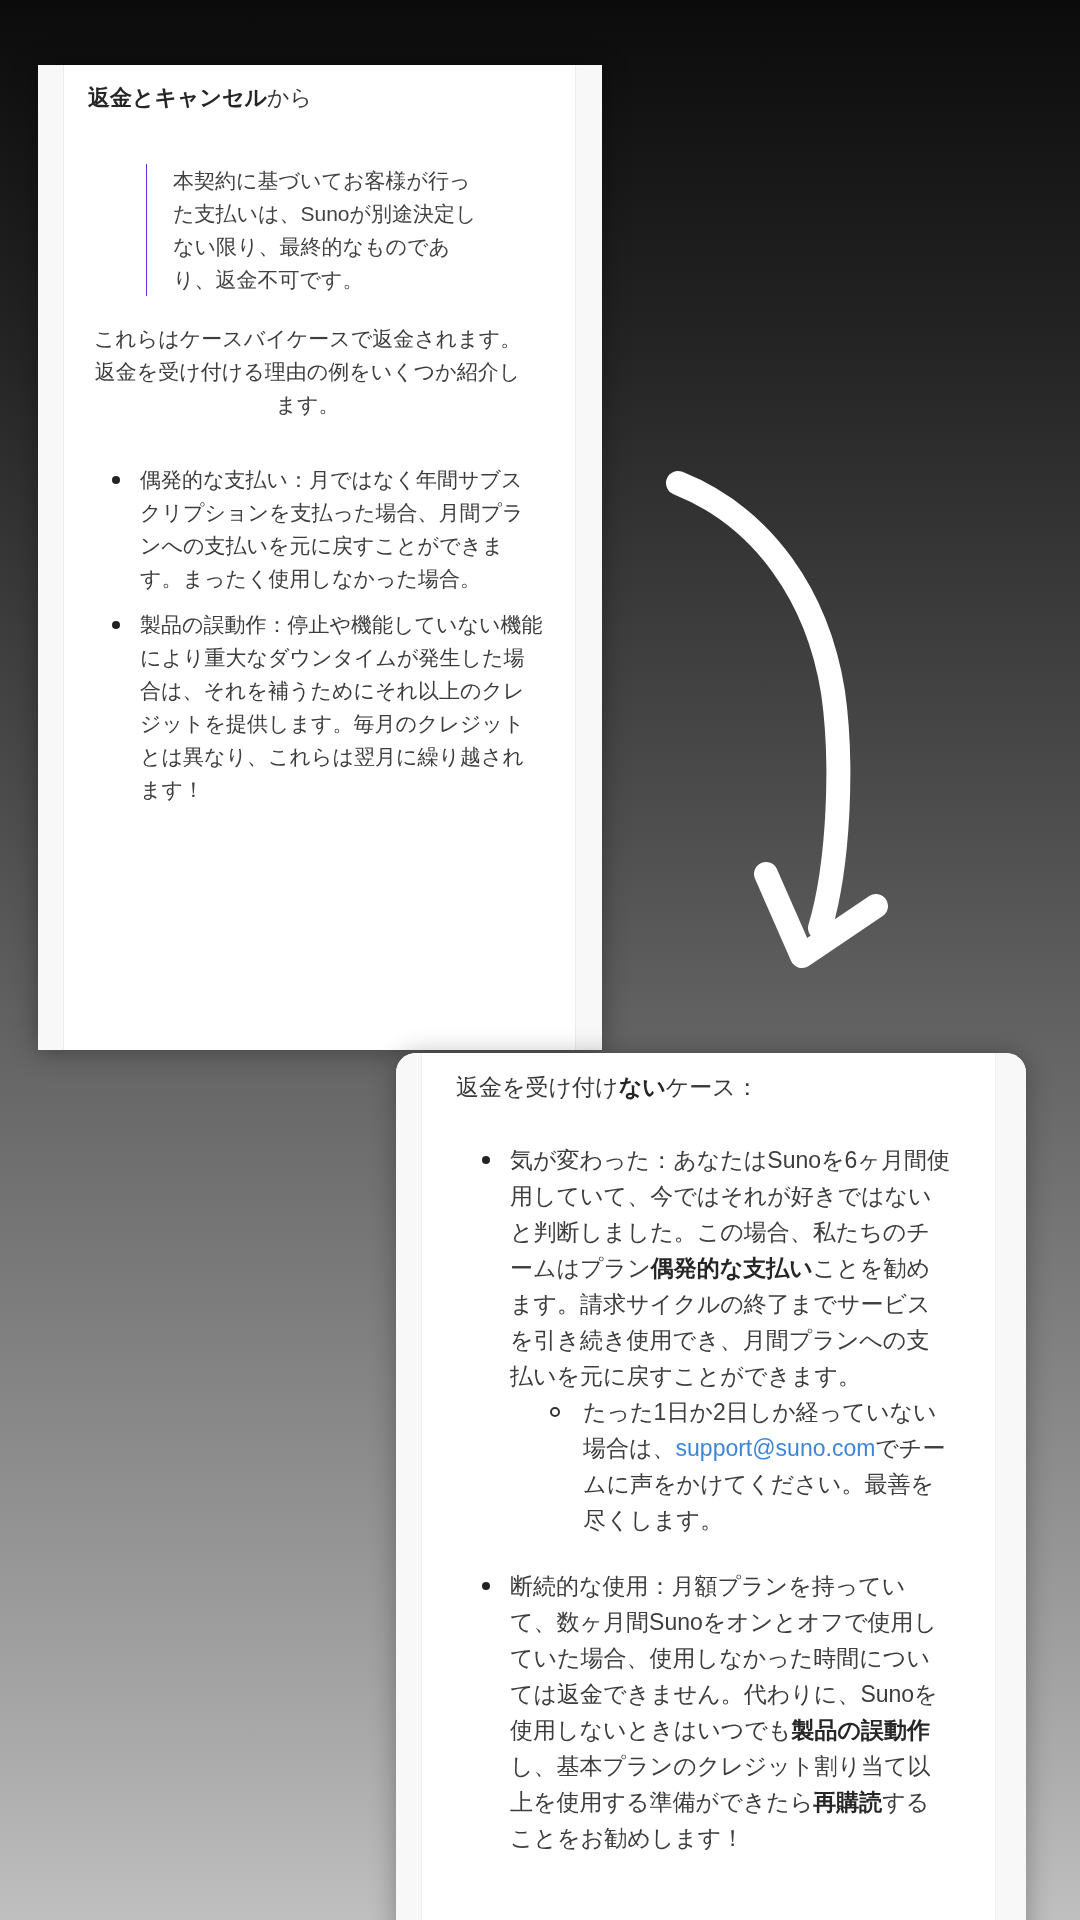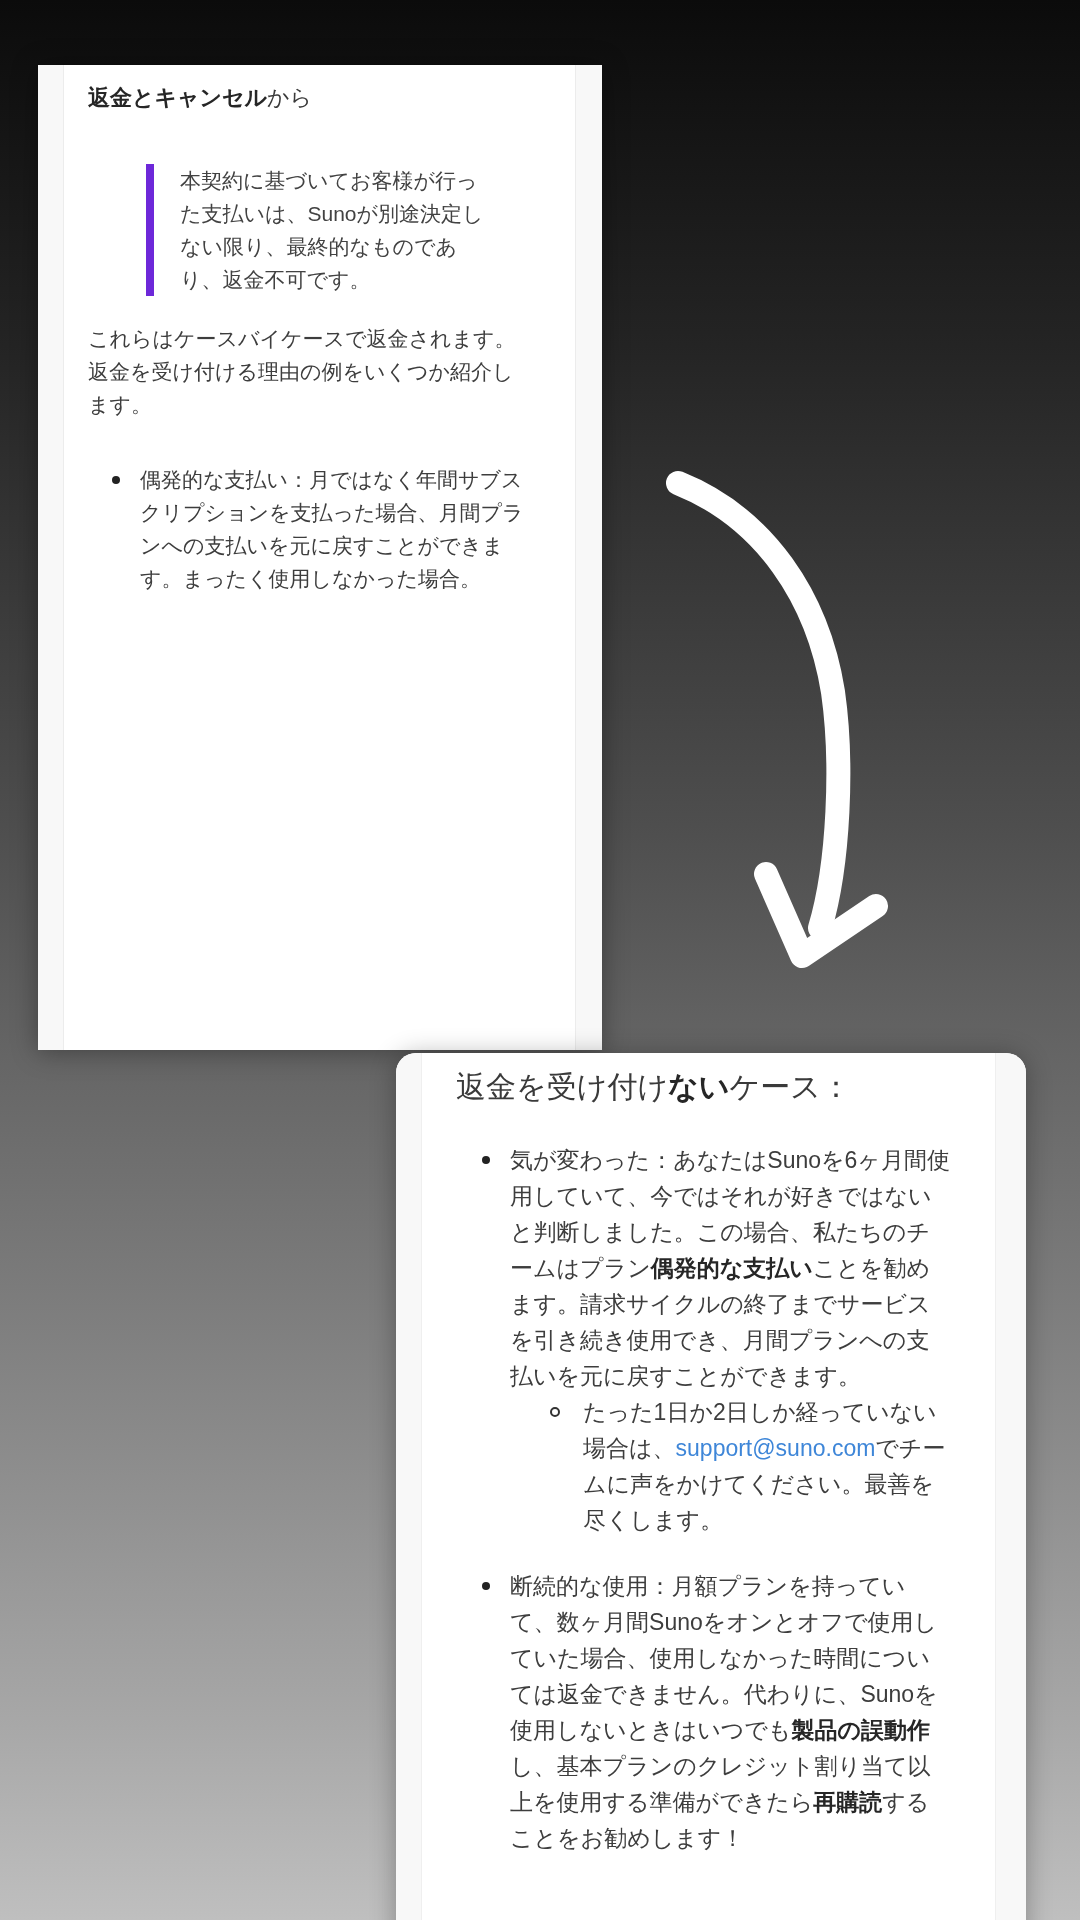--- a/index.html
+++ b/index.html
@@ -57,31 +57,31 @@
   .card-content { position: absolute; top: 0; }
   .card1 .card-content { left: 50px; width: 455px; }
   .card2 .card-content { left: 60px; width: 494px; }
 
   h2 {
     margin: 0;
     font-weight: 400;
     color: #3a3a3a;
   }
   .card1 h2 { padding-top: 16px; font-size: 22px; line-height: 33px; }
-  .card2 h2 { padding-top: 16px; font-size: 30px; line-height: 36px; }
+  .card2 h2 { padding-top: 16px; font-size: 23px; line-height: 36px; }
   strong { font-weight: 700; color: #262626; }
 
   blockquote {
     margin: 50px 0 0 58px;
     width: 306px;
-    border-left: 8px solid #6d28d9;
+    border-left: 1px solid #6d28d9;
     padding: 0 0 0 26px;
     color: #424242;
   }
-  .intro { margin: 26px 16px 0 0; }
+  .intro { margin: 26px 16px 0 0; text-align: center; }
 
   ul { list-style: none; margin: 0; padding: 0; }
   .card1 ul.bullets { margin-top: 42px; }
   .card2 ul.bullets { margin-top: 37px; width: 494px; }
 
   li { position: relative; }
   .card1 li.b { padding-left: 52px; width: 403px; }
   .card2 li.b { padding-left: 54px; width: 440px; }
   .card1 li.b + li.b { margin-top: 13px; }
   .card2 li.b + li.b { margin-top: 30px; }
@@ -136,20 +136,21 @@
 
 <div class="stage">
 
   <section class="card card1">
     <div class="card-content">
       <h2><strong>返金とキャンセル</strong><span>から</span></h2>
       <blockquote><span>本契約に基づいてお客様が行った支払いは、Sunoが別途決定しない限り、最終的なものであり、返金不可です。</span></blockquote>
       <p class="intro"><span>これらはケースバイケースで返金されます。返金を受け付ける理由の例をいくつか紹介します。</span></p>
       <ul class="bullets">
         <li class="b"><span>偶発的な支払い：月ではなく年間サブスクリプションを支払った場合、月間プランへの支払いを元に戻すことができます。まったく使用しなかった場合。</span></li>
+        <li class="b"><span>製品の誤動作：停止や機能していない機能により重大なダウンタイムが発生した場合は、それを補うためにそれ以上のクレジットを提供します。毎月のクレジットとは異なり、これらは翌月に繰り越されます！</span></li>
       </ul>
     </div>
   </section>
 
   <svg class="arrow-svg" viewBox="630 430 300 580" fill="none" xmlns="http://www.w3.org/2000/svg">
     <path d="M678,483 C765,518 818,598 833,692 C843,762 839,864 820,928" stroke="#ffffff" stroke-width="24" stroke-linecap="round"></path>
     <path d="M766,874 L802,956 L876,906" stroke="#ffffff" stroke-width="24" stroke-linecap="round" stroke-linejoin="round"></path>
   </svg>
 
   <section class="card card2">

